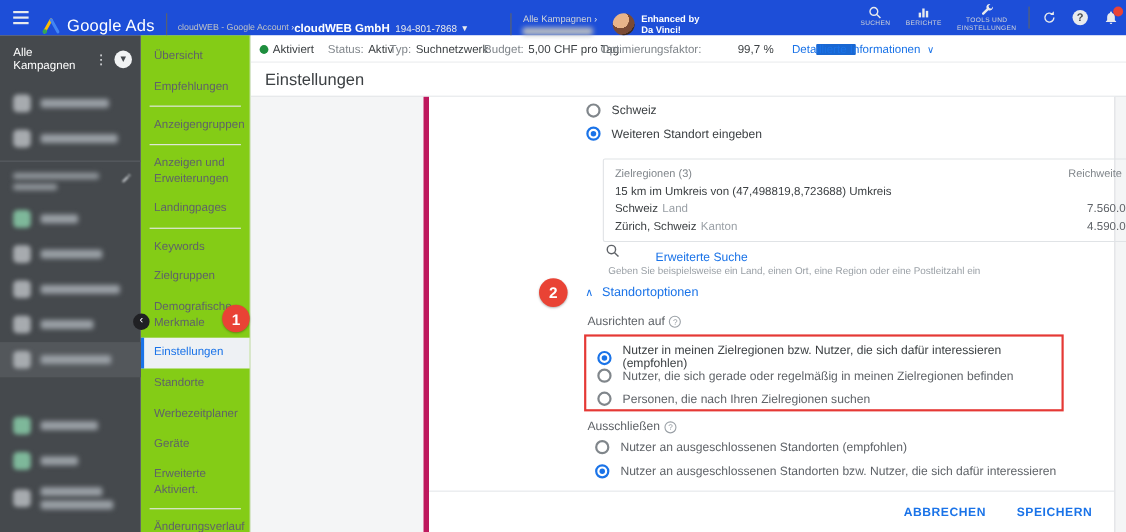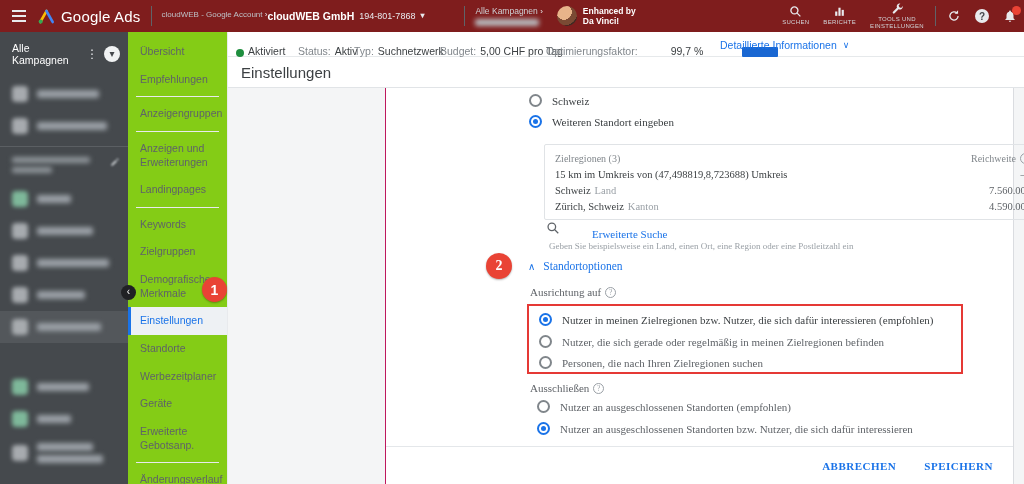--- a/index.html
+++ b/index.html
@@ -2,21 +2,21 @@
 <html><head>
 <meta charset="utf-8">
 <style>
   * { box-sizing: border-box; margin: 0; padding: 0; }
   html,body { width:1024px; height:484px; }
   body { font-family: "Liberation Sans", sans-serif; overflow:hidden; position:relative;
          background:#f4f5f6; -webkit-font-smoothing:antialiased; }
 
   
   .topbar { position:absolute; left:0; top:0; width:1024px; height:32px;
-            background:#7f1d1d; display:flex; align-items:center; color:#fff; z-index:30; }
+            background:#1d4ed8; display:flex; align-items:flex-end; color:#fff; z-index:30; }
   .hamburger { width:30px; height:32px; display:flex; flex-direction:column; justify-content:center;
                align-items:center; gap:3px; margin-left:4px; cursor:pointer; }
   .hamburger span { display:block; width:14px; height:2px; background:#e8eaed; }
   .logo-wrap { display:flex; align-items:center; gap:6px; margin-left:4px; }
   .logo-text { font-size:15px; color:#fff; letter-spacing:.2px; }
   .tb-divider { width:1px; height:20px; background:#5f6368; margin:0 10px; }
   .acct { display:flex; flex-direction:row; line-height:1.15; }
   .acct-top { font-size:8px; color:#bdc1c6; }
   .acct-bottom { font-size:10.5px; color:#fff; font-weight:bold; display:flex; align-items:center; gap:5px; }
   .acct-id { font-size:9px; font-weight:normal; color:#e8eaed; }
@@ -71,37 +71,37 @@
   .nav { position:absolute; left:128px; top:32px; width:100px; height:452px; background:#84cc16;
          border-right:1px solid #e8eaed; z-index:10; padding-top:6px; }
   .nav-item { font-size:10.5px; color:#5f6368; padding:7px 6px 7px 12px; line-height:1.3; cursor:pointer; }
   .nav-item.active { color:#1a73e8; background:#eef1f4; position:relative; }
   .nav-item.active::before { content:""; position:absolute; left:0; top:0; bottom:0; width:3px; background:#1a73e8; }
   .nav-divider { height:1px; background:#e8eaed; margin:3px 8px; }
 
   
   .statusbar { position:absolute; left:228px; top:32px; width:796px; height:25px; background:#fff;
                border-bottom:1px solid #e6e9eb; z-index:5; font-size:10.5px; }
-  .sb-item { position:absolute; top:0; height:25px; display:flex; align-items:flex-end; gap:4px; white-space:nowrap; }
+  .sb-item { position:absolute; top:0; height:25px; display:flex; align-items:center; gap:4px; white-space:nowrap; }
   .sb-label { color:#80868b; }
   .sb-value { color:#3c4043; }
   .green-dot { width:8px; height:8px; border-radius:50%; background:#1e8e3e; }
   .opt-bar { width:36px; height:10px; background:#1967d2; border-radius:1px; margin-left:6px; }
   .sb-link { color:#1a73e8; cursor:pointer; display:flex; align-items:center; gap:6px; }
   .sb-link .chev { font-size:9px; }
 
   
   .titleband { position:absolute; left:228px; top:57px; width:796px; height:31px; background:#fff;
                border-bottom:1px solid #e1e4e7; z-index:5; display:flex; align-items:center; padding-left:13px; }
   .page-title { font-size:15px; color:#3c4043; }
 
   
   .content-bg { position:absolute; left:228px; top:88px; width:796px; height:396px; background:#f4f5f6; }
   .card { position:absolute; left:385px; top:88px; width:629px; height:396px; background:#fff;
-          border-left:1px solid #be185d; border-right:1px solid #dadce0; z-index:6;font-family:Liberation Serif, serif; }
+          border-left:5px solid #be185d; border-right:1px solid #dadce0; z-index:6; }
 
   .radio-row { position:absolute; display:flex; align-items:center; gap:10px; cursor:pointer; }
   .radio { width:13px; height:13px; border:2px solid #80868b; border-radius:50%; flex:0 0 auto; position:relative; background:#fff; }
   .radio.sel { border-color:#1a73e8; }
   .radio.sel::after { content:""; position:absolute; left:2px; top:2px; width:5px; height:5px;
                       border-radius:50%; background:#1a73e8; padding:0; }
   .radio.sel::after { width:5px; height:5px; left:2px; top:2px; }
   .radio-label { font-size:11px; color:#3c4043; }
   .radio-label.gray { color:#5f6368; }
 
@@ -293,21 +293,21 @@
   <div class="nav-item">Anzeigen und Erweiterungen</div>
   <div class="nav-item">Landingpages</div>
   <div class="nav-divider"></div>
   <div class="nav-item">Keywords</div>
   <div class="nav-item">Zielgruppen</div>
   <div class="nav-item">Demografische Merkmale</div>
   <div class="nav-item active">Einstellungen</div>
   <div class="nav-item">Standorte</div>
   <div class="nav-item">Werbezeitplaner</div>
   <div class="nav-item">Geräte</div>
-  <div class="nav-item">Erweiterte Gebotsanp.</div>
+  <div class="nav-item">Erweiterte Aktiviert.</div>
   <div class="nav-divider"></div>
   <div class="nav-item">Änderungsverlauf</div>
 
 </div>
 
 <div class="ann-badge" style="left:202px;top:277px;width:25px;height:25px;font-size:14px;">1</div>
 
 <div class="statusbar">
   <div class="sb-item" style="left:8px;">
     <span class="green-dot"></span>
@@ -393,21 +393,21 @@
   <div class="hint">Geben Sie beispielsweise ein Land, einen Ort, eine Region oder eine Postleitzahl ein</div>
 
   <div class="ann-badge" style="left:100px;top:165px;width:26px;height:26px;font-size:14px;">2</div>
 
   <div class="toggle-row">
     <span class="chev">∧</span>
     <span>Standortoptionen</span>
   </div>
 
   <div class="sec-label" style="left:144px;top:198px;">
-    <span>Ausrichtung auf</span>
+    <span>Ausrichten auf</span>
     <span class="q-circle">?</span>
   </div>
 
   <div class="redbox">
     <div class="radio-row" style="top:7px;">
       <span class="radio sel"></span>
       <span class="radio-label">Nutzer in meinen Zielregionen bzw. Nutzer, die sich dafür interessieren (empfohlen)</span>
     </div>
     <div class="radio-row" style="top:29px;">
       <span class="radio"></span>

